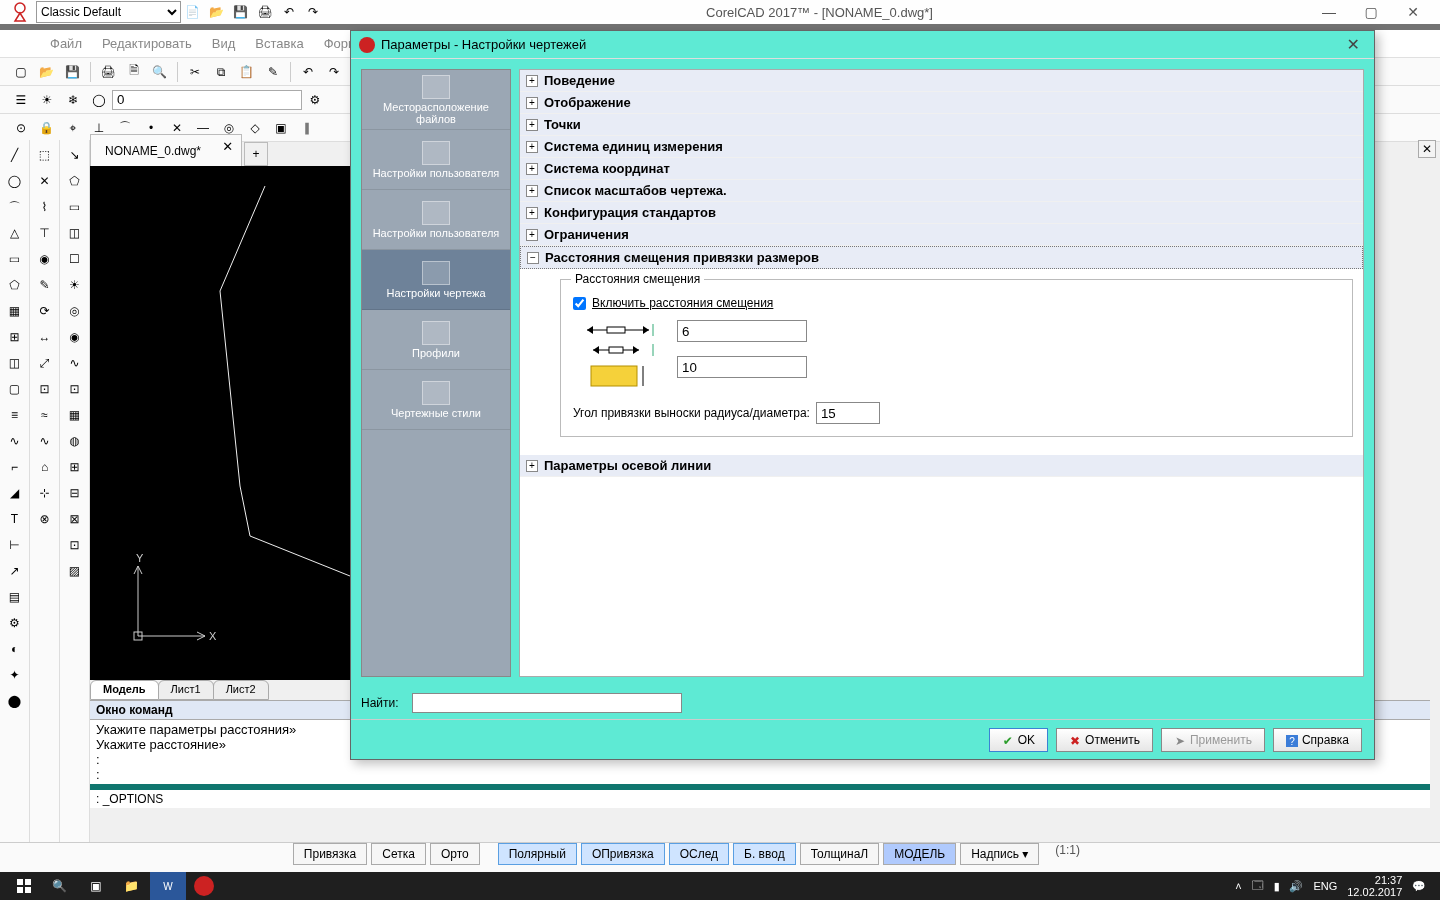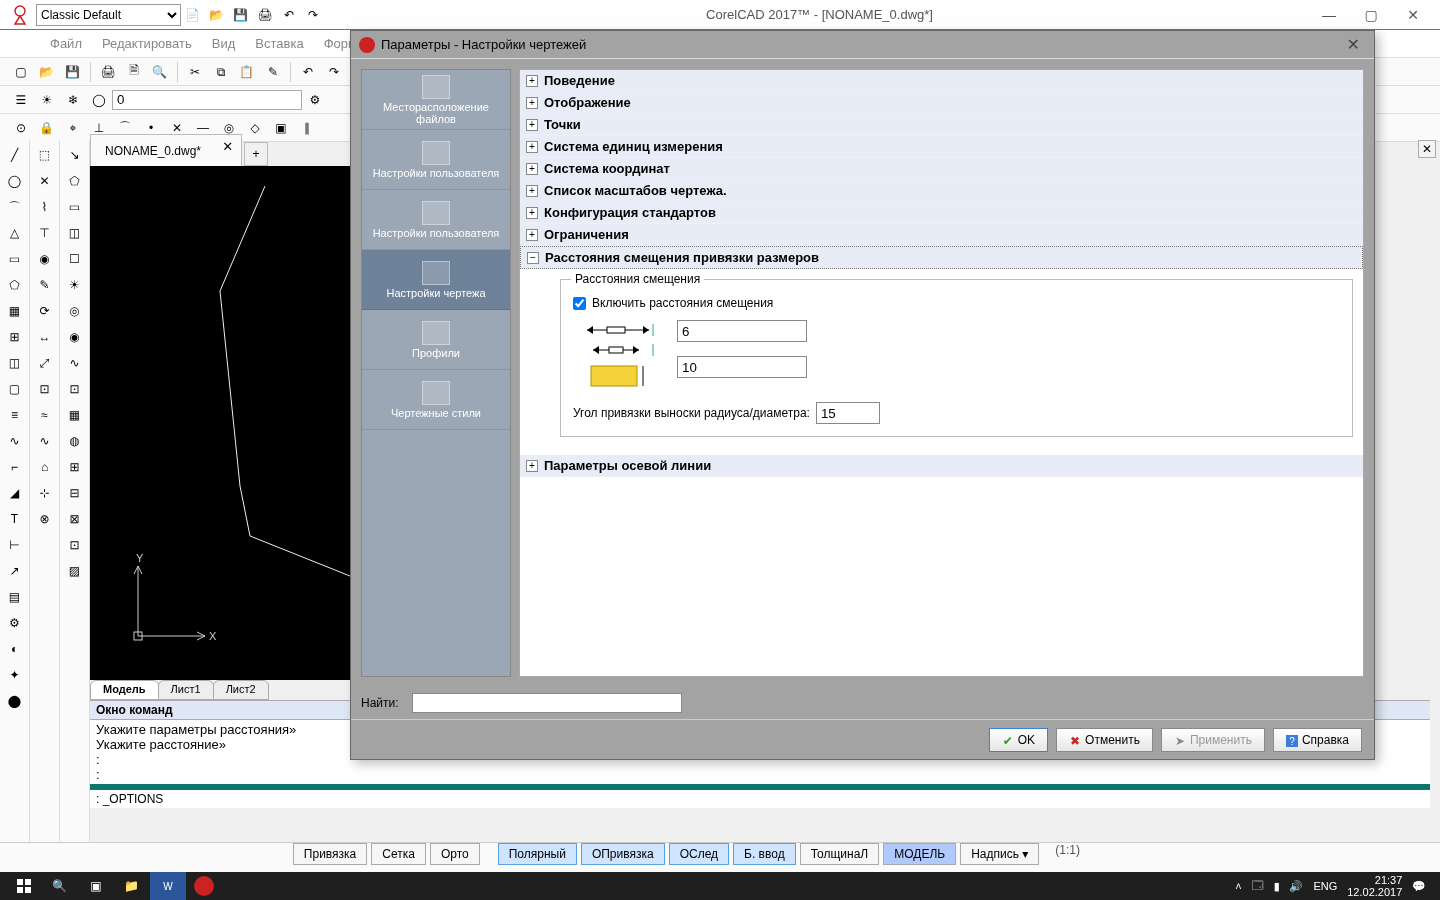--- a/index.html
+++ b/index.html
@@ -1,19 +1,19 @@
 <!DOCTYPE html>
 <html><head>
 <meta charset="utf-8">
 <style>
 * { box-sizing: border-box; margin: 0; padding: 0; font-family: "Segoe UI", Tahoma, sans-serif; }
 body { width: 1440px; height: 900px; background: #f0f0f0; position: relative; overflow: hidden; font-size: 12px; }
 
 
-.titlebar { height: 30px; background: #fefefe; display: flex; align-items: center; padding: 8px 4px; border-bottom: 1px solid #737373; }
+.titlebar { height: 30px; background: #fefefe; display: flex; align-items: center; padding: 8px 4px; border-bottom: 6px solid #737373; }
 .app-logo { width: 20px; height: 20px; margin: 0 6px; }
 .style-select { width: 145px; height: 22px; font-size: 12px; border: 1px solid #999; background:#fff; }
 .tb-icon { width: 20px; height: 20px; margin: 0 2px; display: inline-flex; align-items: center; justify-content: center; cursor: pointer; }
 .titlebar .spacer { flex: 1; }
 .title-text { font-size: 13px; color: #555; }
 .win-controls { display: flex; gap: 12px; margin-left: auto; padding-right: 8px; }
 .win-btn { width: 30px; height: 20px; display: flex; align-items: center; justify-content: center; font-size: 14px; color: #555;}
 
 
 .menubar { height: 28px; background: #fff; display: flex; align-items: center; padding: 0 40px; border-bottom: 1px solid #e0e0e0; }
@@ -59,39 +59,39 @@
 .status-btn.model { background: #b0cafd; }
 .ratio { margin-left: 12px; color:#555;}
 
 
 .taskbar { position: absolute; left: 0; right: 0; bottom: 0; height: 28px; background: #1f1f1f; display: flex; align-items: center; padding: 0 6px; color: #fff; }
 .task-item { width: 36px; height: 28px; display: flex; align-items: center; justify-content: center; }
 .tray { margin-left: auto; display: flex; align-items: center; gap: 10px; padding-right: 8px; font-size: 11px; color:#fff;}
 .tray .clock { text-align:right; line-height:1.1; }
 
 
-.dialog { position: absolute; left: 350px; top: 30px; width: 1025px; height: 730px; background: #a3a3a3; border: 1px solid #666; box-shadow: 4px 4px 10px rgba(0,0,0,0.25); display:flex; flex-direction:column;}
+.dialog { position: absolute; left: 350px; top: 30px; width: 1025px; height: 730px; background: #5eead4; border: 1px solid #666; box-shadow: 4px 4px 10px rgba(0,0,0,0.25); display:flex; flex-direction:column;}
 .dlg-title { height: 28px; display: flex; align-items: center; padding: 0 8px; font-size: 13px; border-bottom:1px solid #ddd;}
 .dlg-title .dlg-logo { width:16px; height:16px; margin-right:6px; background:#c22; border-radius:50%; }
 .dlg-title .spacer { flex:1; }
 .dlg-close { font-size:16px; color:#444; padding:0 6px;}
 .dlg-body { flex:1; display:flex; padding:10px; gap:8px; overflow:hidden;}
 .dlg-sidebar { width: 150px; background: #9ba7b4; border:1px solid #888; display:flex; flex-direction:column;}
 .cat-item { height: 60px; display:flex; flex-direction:column; align-items:center; justify-content:center; color:#fff; font-size:11px; text-align:center; padding:0; border-bottom:1px solid rgba(0,0,0,0.1);}
 .cat-item.selected { background: #6e8299; }
 .cat-icon { width:28px; height:24px; margin-bottom:2px; background:rgba(255,255,255,0.2); border:1px solid rgba(255,255,255,0.4);}
 .dlg-main { flex:1; border:1px solid #aaa; background:#fff; position:relative; overflow:auto;}
 .tree-row { display:flex; align-items:center; padding:3px 6px; font-size:13px; border-bottom:1px solid #f0f0f0; background:#e8ecf6;}
 .tree-row.expanded { background:#e8ecf6; }
 .tree-row .plus { width:12px; height:12px; border:1px solid #888; font-size:10px; line-height:10px; text-align:center; margin-right:6px; background:#fff;}
 .tree-row b { font-weight:bold; }
 .tree-content { padding: 10px 10px 10px 40px; }
 .fieldset { border:1px solid #bbb; padding:16px 12px 12px; margin-bottom:8px; position:relative;}
 .fieldset-legend { position:absolute; top:-8px; left:10px; background:#fff; padding:0 4px; font-size:12px;}
-.chk-row { display:flex; align-items:center; gap:6px; margin-bottom:10px;}
+.chk-row { display:flex; align-items:center; gap:6px; margin-bottom:10px;text-decoration:underline;}
 .num-input { width:130px; height:22px; border:1px solid #888; padding:0 4px;}
 .ang-row { display:flex; align-items:center; gap:6px; margin-top:8px;}
 .dim-diagram { display:flex; align-items:flex-start; gap:14px; margin:6px 0 10px 10px;}
 .dlg-find { padding:6px 10px; display:flex; align-items:center; gap:13px;}
 .dlg-find input { width:270px; height:20px; border:1px solid #888;}
 .dlg-footer { height:40px; border-top:1px solid #ccc; display:flex; align-items:center; justify-content:flex-end; padding:0 12px; gap:8px;}
 .dlg-btn { height:24px; padding:0 12px; border:1px solid #888; background:linear-gradient(#fff,#e6e6e6); font-size:12px; display:flex; align-items:center; gap:4px;}
 .dlg-btn.primary { border-color:#3b82d4;justify-content:space-between; }
 .dlg-btn .ico { width:12px; height:12px; display:inline-block;}
 .ico-ok::before{content:"✔"; color:#2a9d2a;}

